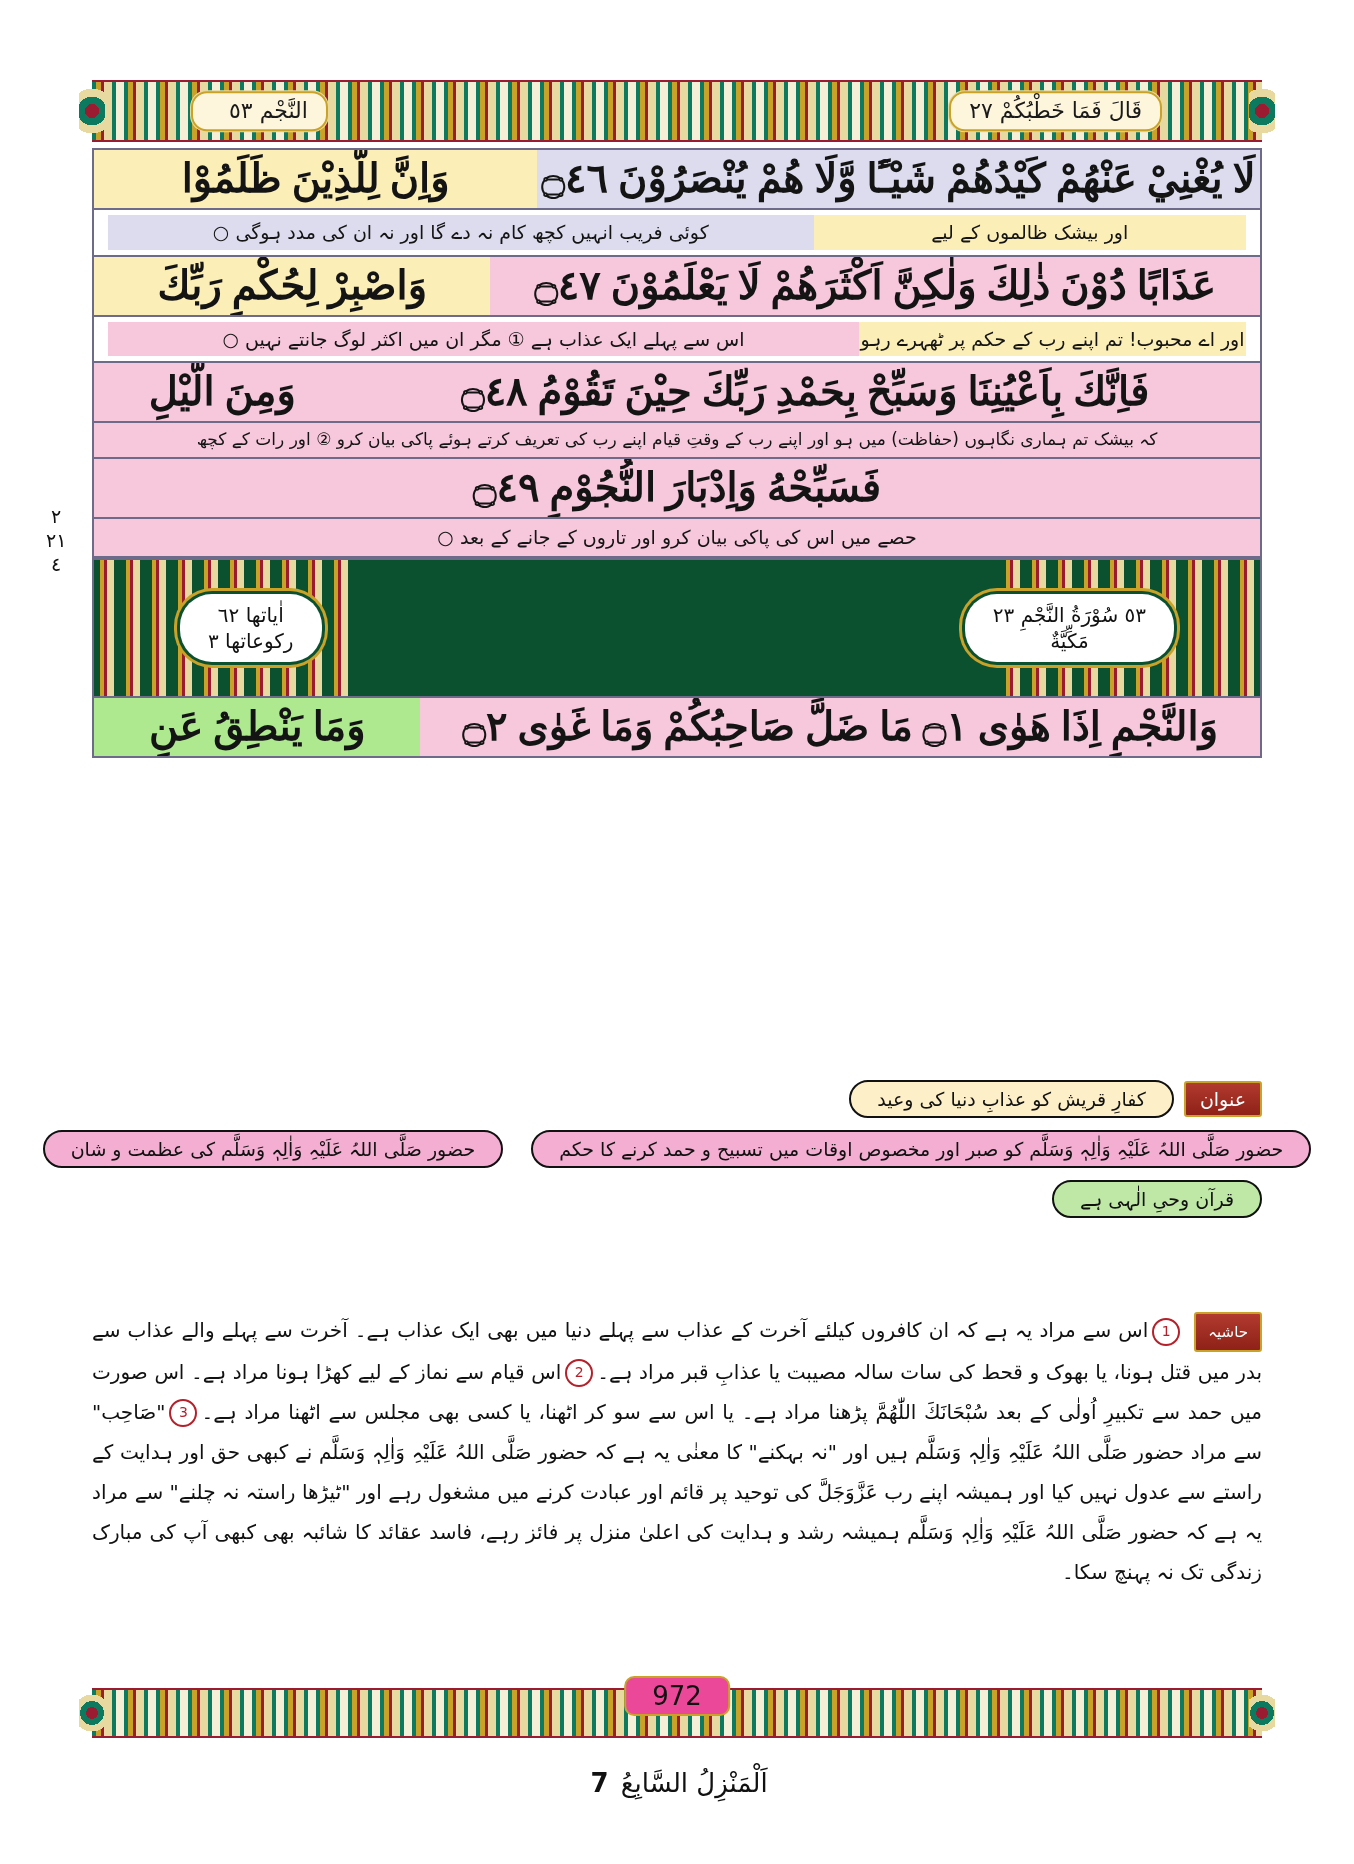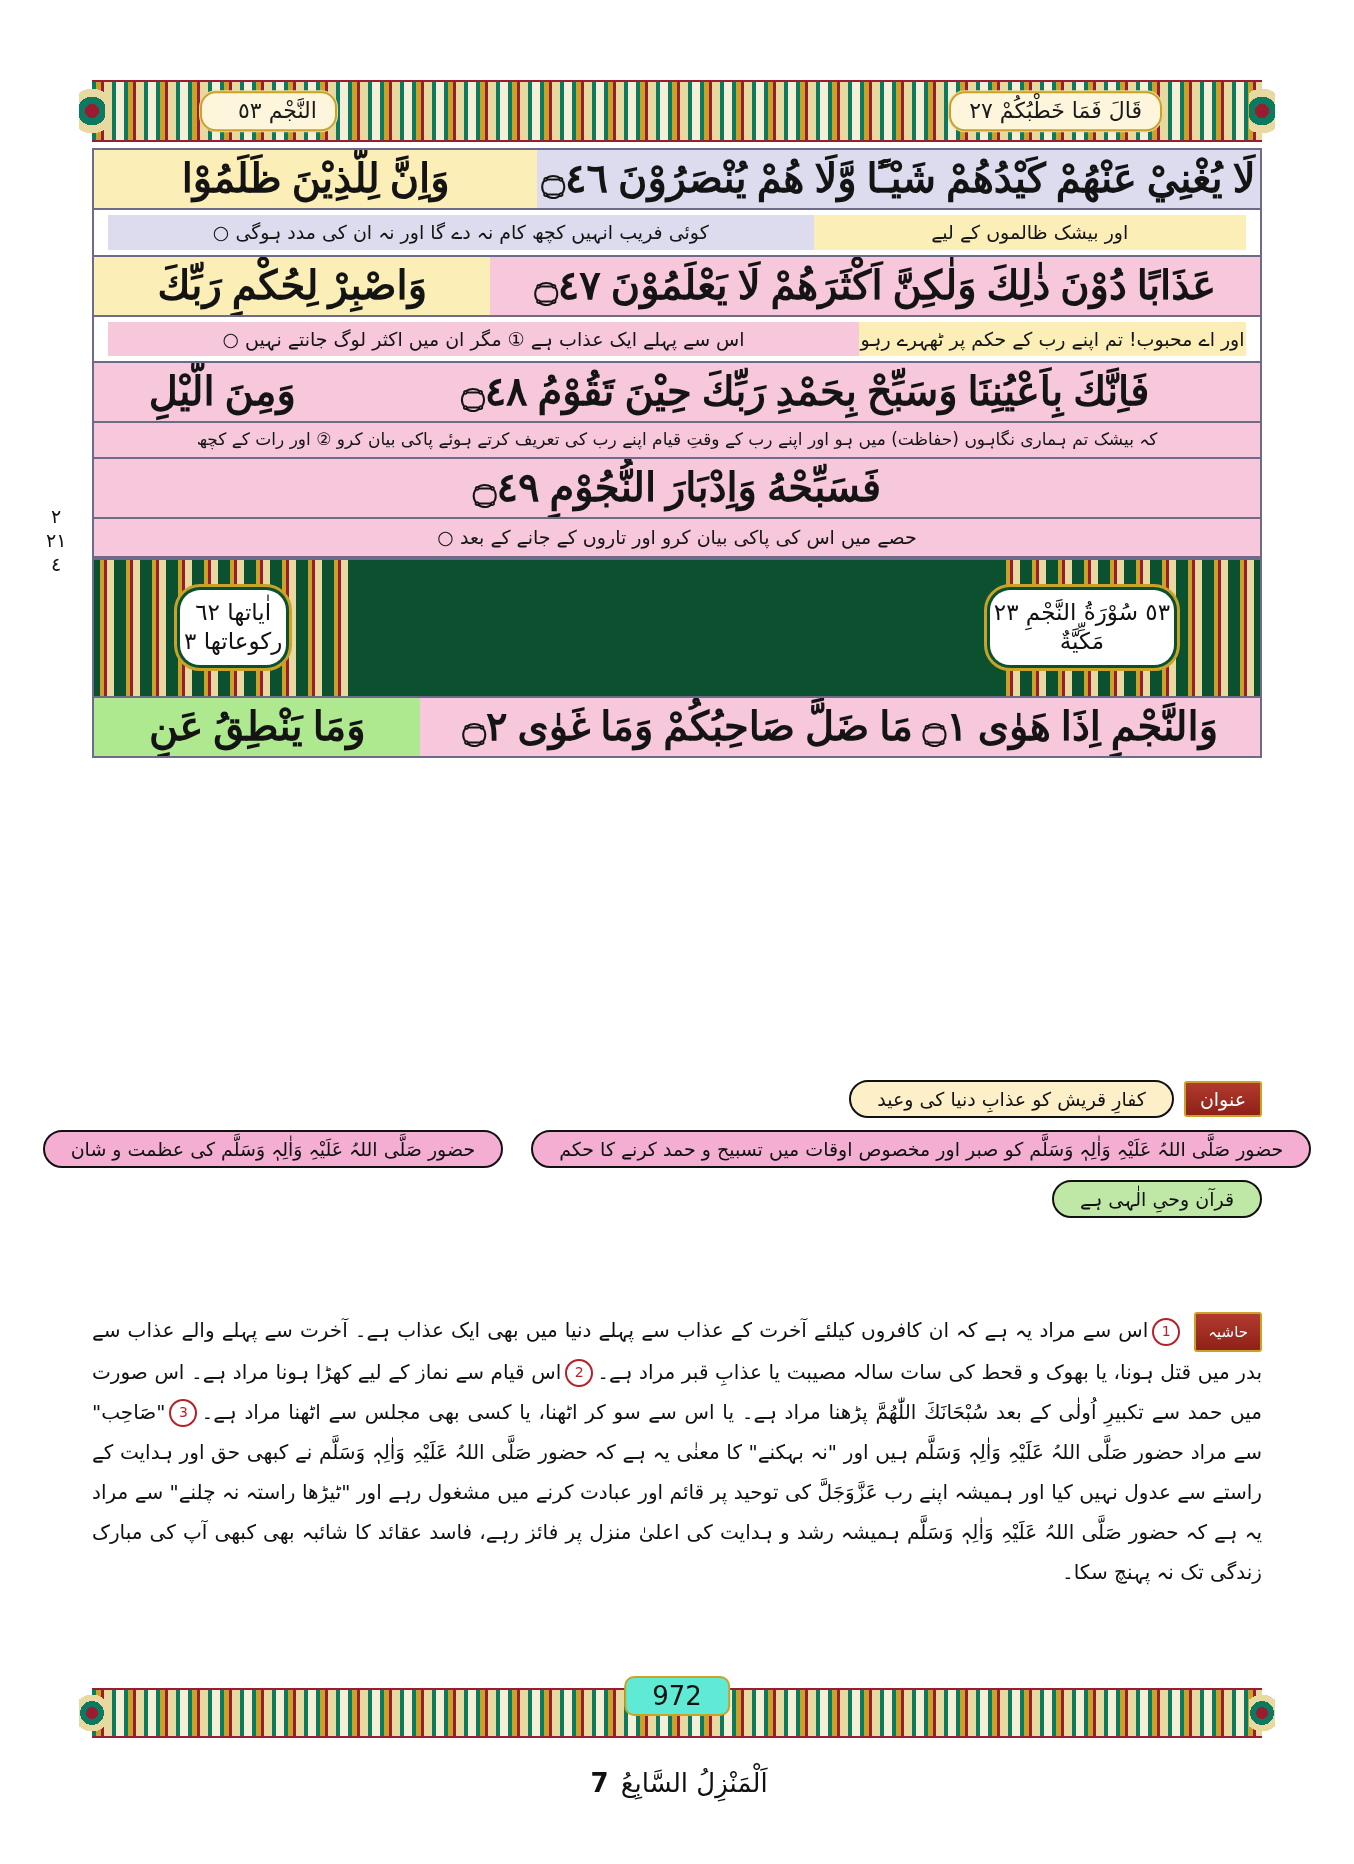--- a/index.html
+++ b/index.html
@@ -34,21 +34,21 @@
   .orn-bot{top:1688px;left:92px;width:1170px;height:46px;}
 
   .cartouche{
     position:absolute;top:50%;transform:translateY(-50%);
     background:#fdf6dc;border:2px solid #c9a227;border-radius:16px;
     padding:4px 18px;box-shadow:0 0 0 1px #e8d9a0;
     direction:rtl;white-space:nowrap;
     font-family:"DejaVu Sans","Liberation Sans",sans-serif;
     font-size:22px;color:#1a1a1a;line-height:1.25;
   }
-  .cart-left{left:108px;padding-left:36px;}
+  .cart-left{left:99px;padding-left:36px;}
   .cart-right{right:100px;}
 
   
   .quran-frame{
     position:absolute;left:92px;top:148px;width:1170px;
     border:2px solid #6e6a8a;box-sizing:border-box;
   }
   .arow{
     display:flex;flex-direction:row-reverse;
     border-bottom:2px solid #6e6a8a;
@@ -94,24 +94,24 @@
     background:
       repeating-linear-gradient(90deg,
         #0b5130 0 6px,#c9a227 6px 10px,#9b1b30 10px 13px,
         #e8d9a0 13px 20px,#0b5130 20px 26px),
       #0b5130;
   }
   .surah-orn.l{left:0;}
   .surah-orn.r{right:0;}
   .surah-box{
     position:absolute;top:50%;transform:translateY(-50%);
-    background:#ffffff;border-radius:20px;
-    padding:8px 4px;direction:rtl;text-align:center;
-    font-family:"DejaVu Sans","Liberation Sans",sans-serif;
-    font-size:23px;color:#111;line-height:1.3;white-space:nowrap;
+    background:#ffffff;border-radius:32px;
+    padding:8px 28px;direction:rtl;text-align:center;
+    font-family:"DejaVu Sans","Liberation Sans",sans-serif;
+    font-size:20px;color:#111;line-height:1.3;white-space:nowrap;
     box-shadow:0 0 0 3px #0b5130,0 0 0 6px #c9a227;
   }
   .sb-left{left:86px;}
   .sb-right{right:86px;}
   .bismillah{
     position:relative;z-index:3;direction:rtl;text-align:center;color:#fff;
     font-family:"DejaVu Sans","Liberation Sans",sans-serif;
   }
   .bism-ar{font-size:40px;font-weight:700;line-height:1.2;white-space:nowrap;}
   .bism-ur{font-size:17px;margin-top:4px;white-space:nowrap;}
@@ -157,21 +157,21 @@
   .fnum{
     display:inline-block;width:24px;height:24px;line-height:22px;
     border:2px solid #b5202a;border-radius:50%;color:#b5202a;
     font-size:14px;text-align:center;vertical-align:middle;margin:0 4px;
     font-family:"DejaVu Sans","Liberation Sans",sans-serif;
   }
 
   
   .pagenum{
     position:absolute;left:50%;transform:translateX(-50%);top:1676px;
-    background:#5eead4;border:2px solid #c9a227;border-radius:10px;
+    background:#ec4899;border:2px solid #c9a227;border-radius:10px;
     padding:3px 26px;font-size:26px;color:#111;z-index:5;
   }
   .manzil{
     position:absolute;left:50%;transform:translateX(-50%);top:1768px;
     direction:rtl;white-space:nowrap;font-size:26px;color:#111;
     font-family:"DejaVu Sans","Liberation Sans",sans-serif;
   }
   .manzil .num{
     display:inline-block;border:0;color:#111;font-weight:700;margin:0 4px;
   }

